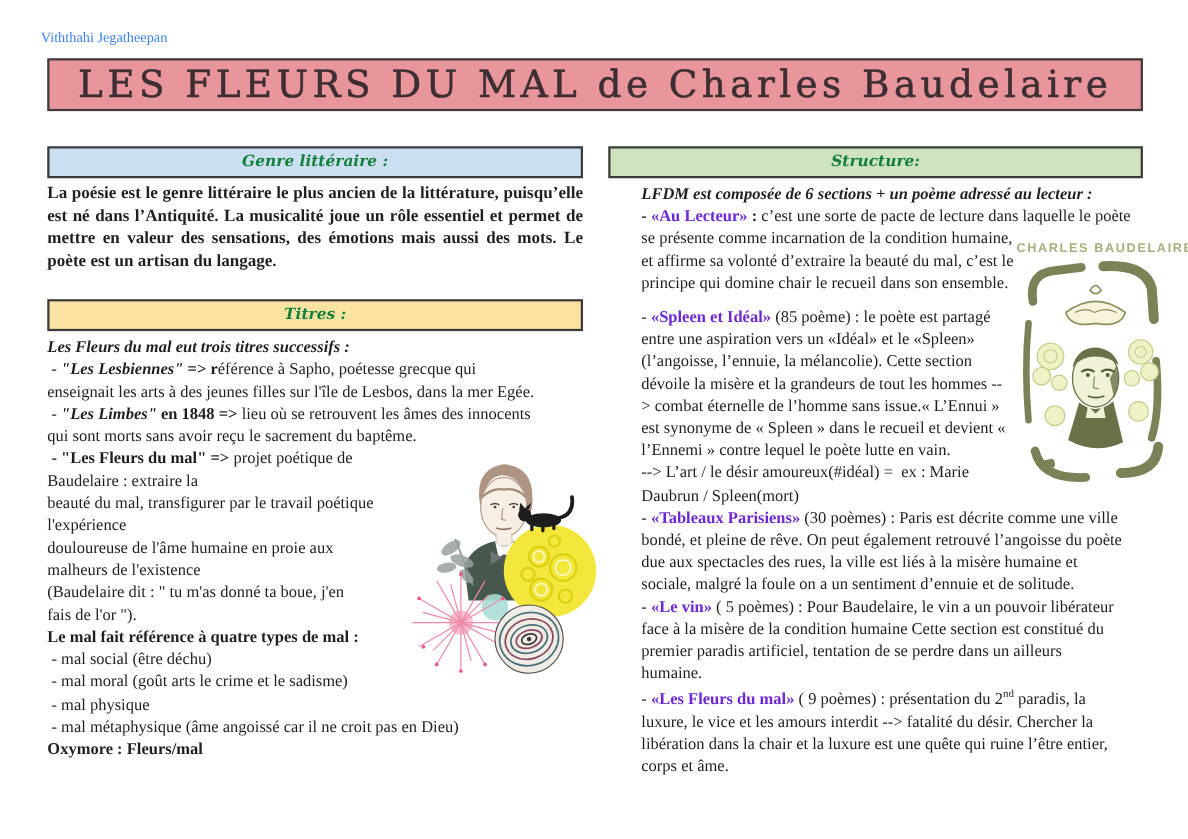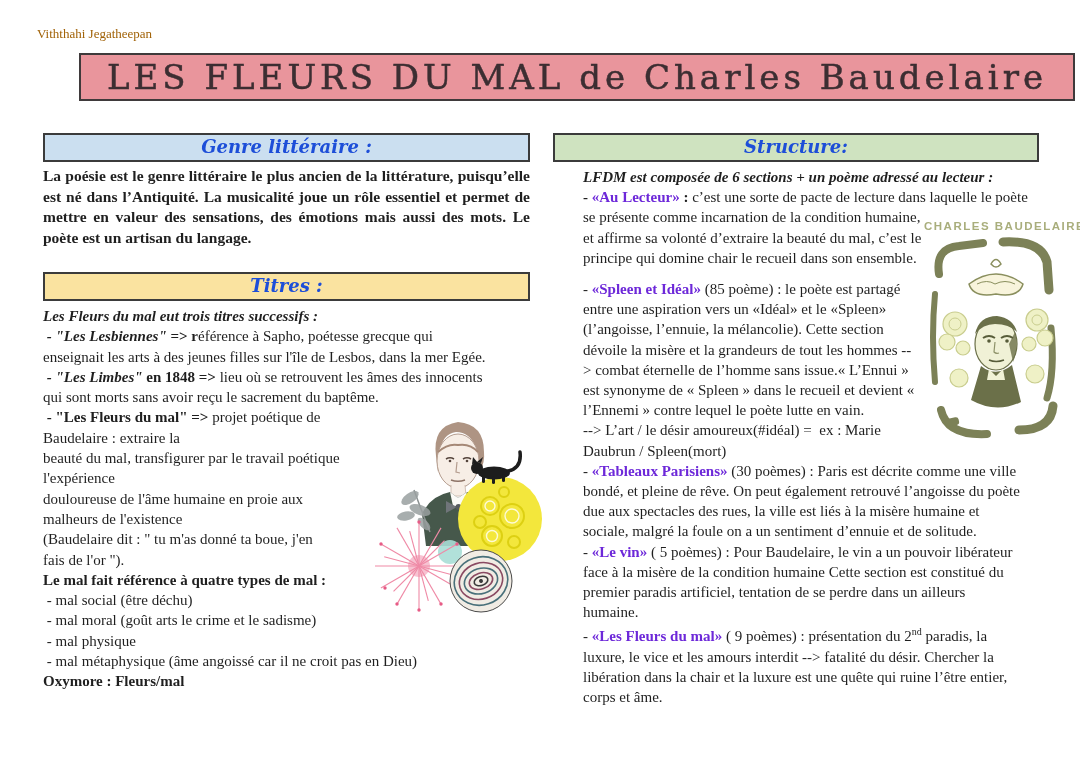--- a/index.html
+++ b/index.html
@@ -1,28 +1,28 @@
 <!DOCTYPE html>
 <html><head>
 <meta charset="utf-8">
 <style>
   html,body{margin:0;padding:0;background:#ffffff;}
   .page{position:relative;width:1080px;height:763px;background:#ffffff;overflow:hidden;
         font-family:"Liberation Serif",serif;color:#1f1f1f;}
 
-  .author{position:absolute;left:37px;top:26px;font-size:13px;color:#a16207;}
+  .author{position:absolute;left:37px;top:26px;font-size:13px;color:#3b82f6;}
 
   .banner{position:absolute;left:43px;top:53px;width:992px;height:44px;
-          background:#e9959c;border:2px solid #3f3a3b;text-align:center;margin-left:36px;}
+          background:#e9959c;border:2px solid #3f3a3b;text-align:center;}
   .banner .title{font-family:"DejaVu Serif",serif;font-size:34px;letter-spacing:4px;
           line-height:44px;color:#3c2e32;-webkit-text-stroke:0.5px #3c2e32;white-space:nowrap;}
 
   .hdrbox{position:absolute;height:25px;border:2px solid #3b3b3b;text-align:center;}
   .hdrbox .hlabel{font-family:"DejaVu Serif",serif;font-style:italic;font-weight:bold;
-          font-size:18px;line-height:24px;color:#1d4ed8;}
+          font-size:14px;line-height:24px;color:#15803d;}
   .hdr-blue{left:43px;top:133px;width:483px;background:#cbdff0;}
   .hdr-yellow{left:43px;top:272px;width:483px;background:#fae3a0;}
   .hdr-green{left:553px;top:133px;width:482px;background:#cfe3c0;}
 
   .genre-para{position:absolute;left:43px;top:166px;width:487px;font-weight:bold;
           font-size:15.5px;line-height:20.6px;text-align:justify;}
 
   .richtext{position:absolute;font-size:15px;}
   .titres-text{left:43px;top:306px;width:500px;line-height:20.3px;}
   .structure-text{left:583px;top:167px;width:505px;line-height:20.2px;}

